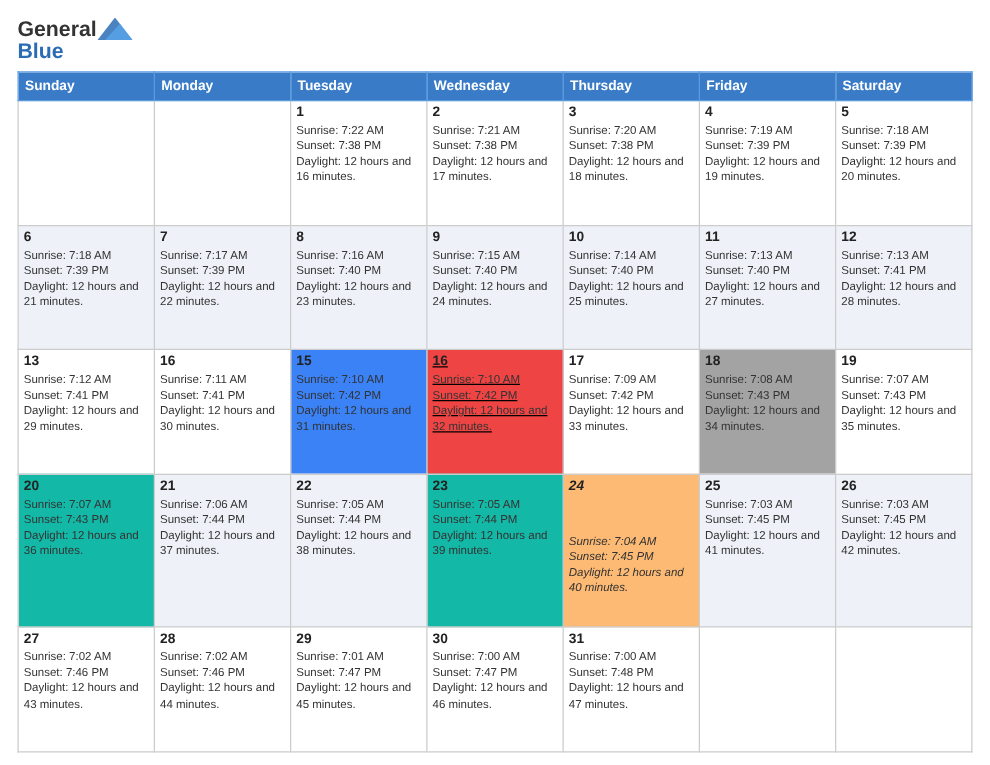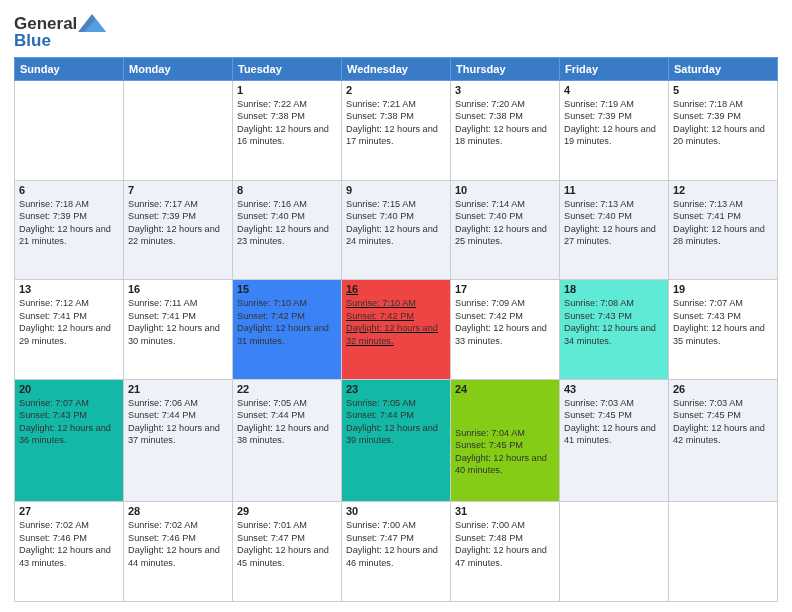--- a/index.html
+++ b/index.html
@@ -230,21 +230,21 @@
             <div class="day-info" style="white-space: pre-line;">Sunrise: 7:10 AM
 Sunset: 7:42 PM
 Daylight: 12 hours and 32 minutes.</div>
           </td>
           <td style="background-color: rgb(255, 255, 255);">
             <span class="day-num">17</span>
             <div class="day-info" style="white-space: pre-line;">Sunrise: 7:09 AM
 Sunset: 7:42 PM
 Daylight: 12 hours and 33 minutes.</div>
           </td>
-          <td style="background-color: #5eead4;">
+          <td style="background-color: #a3a3a3;">
             <span class="day-num">18</span>
             <div class="day-info" style="white-space: pre-line;">Sunrise: 7:08 AM
 Sunset: 7:43 PM
 Daylight: 12 hours and 34 minutes.</div>
           </td>
           <td style="background-color: rgb(255, 255, 255);">
             <span class="day-num">19</span>
             <div class="day-info" style="white-space: pre-line;">Sunrise: 7:07 AM
 Sunset: 7:43 PM
 Daylight: 12 hours and 35 minutes.</div>
@@ -268,28 +268,28 @@
             <div class="day-info" style="white-space: pre-line;">Sunrise: 7:05 AM
 Sunset: 7:44 PM
 Daylight: 12 hours and 38 minutes.</div>
           </td>
           <td style="background-color: #14b8a6;">
             <span class="day-num">23</span>
             <div class="day-info" style="white-space: pre-line;">Sunrise: 7:05 AM
 Sunset: 7:44 PM
 Daylight: 12 hours and 39 minutes.</div>
           </td>
-          <td style="background-color: #84cc16;">
+          <td style="background-color: #fdba74; font-style: italic;">
             <span class="day-num">24</span>
             <div class="day-info" style="white-space: pre-line; margin-top: 32px;">Sunrise: 7:04 AM
 Sunset: 7:45 PM
 Daylight: 12 hours and 40 minutes.</div>
           </td>
           <td style="background-color: rgb(238, 242, 248);">
-            <span class="day-num">43</span>
+            <span class="day-num">25</span>
             <div class="day-info" style="white-space: pre-line;">Sunrise: 7:03 AM
 Sunset: 7:45 PM
 Daylight: 12 hours and 41 minutes.</div>
           </td>
           <td style="background-color: rgb(238, 242, 248);">
             <span class="day-num">26</span>
             <div class="day-info" style="white-space: pre-line;">Sunrise: 7:03 AM
 Sunset: 7:45 PM
 Daylight: 12 hours and 42 minutes.</div>
           </td>

